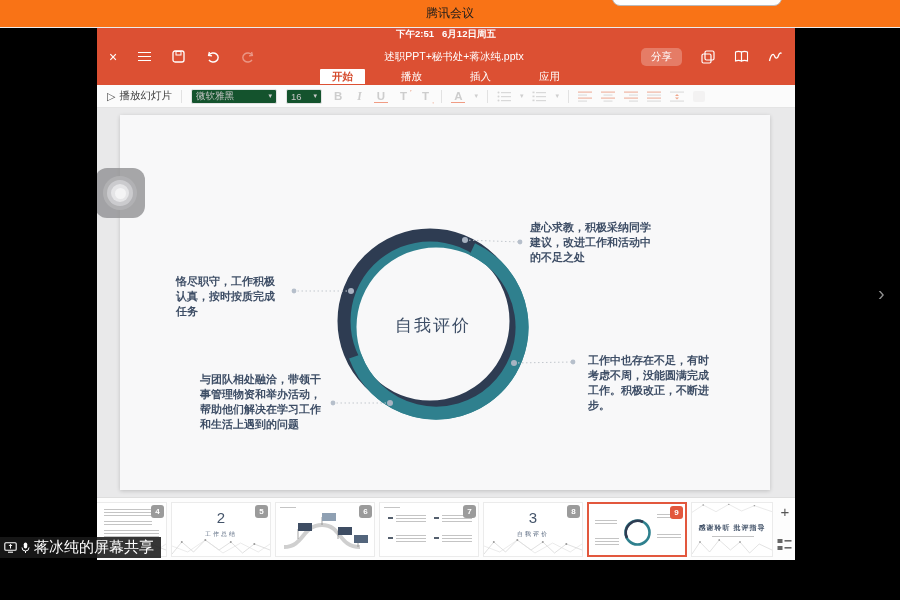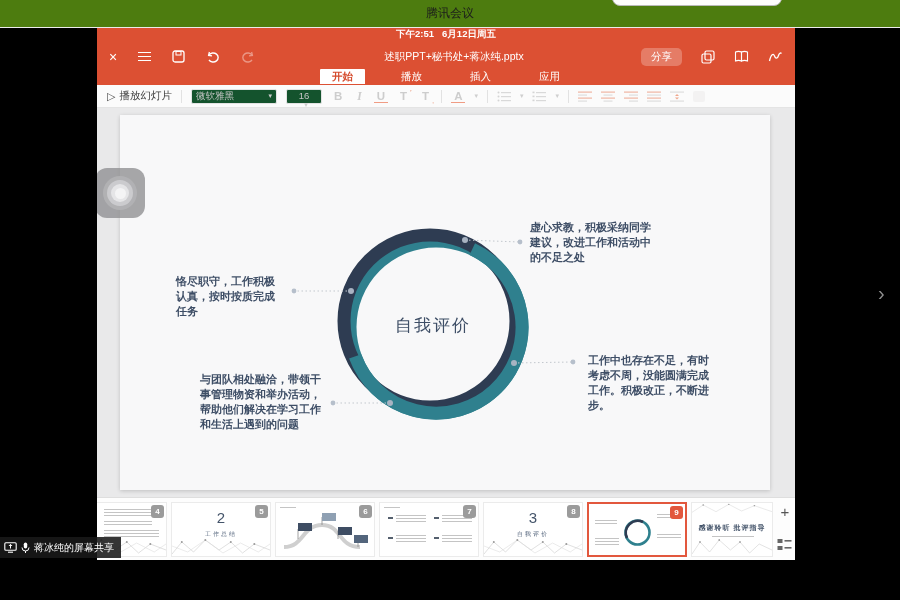--- a/index.html
+++ b/index.html
@@ -2,30 +2,30 @@
 <html><head>
 <meta charset="utf-8">
 <style>
   * { margin:0; padding:0; box-sizing:border-box; }
   html,body { width:900px; height:600px; overflow:hidden; background:#000;
               font-family:"Liberation Sans", sans-serif; }
   .stage { position:relative; width:900px; height:600px; background:#000; }
 
   
   .tm-topbar { position:absolute; left:0; top:0; width:900px; height:28px;
-               background:#4d7c0f; border-bottom:1px solid #ececec;
+               background:#f97316; border-bottom:1px solid #ececec;
                display:flex; align-items:center; justify-content:center; z-index:3; }
   .tm-title { font-size:12px; color:#1c1c1c; }
   .float-edge { position:absolute; left:612px; top:-10px; width:170px; height:16px;
                 background:#fdfdfd; border:1.5px solid #b9b9b9; border-radius:9px; z-index:4; }
   .chevron-right { position:absolute; left:878px; top:282px; font-size:20px; color:#8f8f8f; z-index:5; }
   .share-banner { position:absolute; left:0; top:537px; height:21px; z-index:6;
                   background:rgba(25,25,25,0.88); display:flex; align-items:center;
                   gap:4px; padding:0 7px 0 4px; }
-  .share-banner span { color:#fff; font-size:10px; white-space:nowrap; }
+  .share-banner span { color:#fff; font-size:15px; white-space:nowrap; }
 
   
   .ipad { position:absolute; left:97px; top:28px; width:698px; height:532px;
           background:#e9e9ea; z-index:2; overflow:hidden; }
 
   
   .statusbar { position:absolute; left:0; top:0; width:698px; height:16px; background:#dc5033;
                display:flex; align-items:center; padding:0 8px;flex-direction:column; }
   .sb-left { display:flex; gap:8px; color:#fff; font-size:9.5px; font-weight:bold; }
   .sb-right { margin-left:auto; display:flex; align-items:center; gap:5px; color:#fff; }
@@ -60,21 +60,21 @@
   
   .toolbar { position:absolute; left:0; top:57px; width:698px; height:23px; background:#fbfbfb;
              border-bottom:1px solid #e4e4e4; display:flex; align-items:center; padding:0 10px; gap:9px; }
   .play-btn { display:flex; align-items:center; gap:4px; color:#3c3c3c; font-size:10.5px; }
   .play-tri { font-size:11px; color:#444; }
   .vdiv { width:1px; height:13px; background:#e2e2e2; }
   .selbox { height:15px; border:1px solid #e3e3e3; border-radius:2px; background:#14532d;
             display:flex; align-items:center; justify-content:space-between; padding:0 4px;
             color:#c6c6c6; font-size:9.5px; }
   .selbox .caret { font-size:7px; color:#cccccc; margin-left:4px; }
-  .w-font { width:86px; } .w-size { width:36px;flex-direction:column; }
+  .w-font { width:86px; } .w-size { width:36px; }
   .tbtn { color:#cdcdcd; font-size:11.5px; font-weight:bold; position:relative; padding:0 3px; }
   .tbtn.it { font-style:italic; font-family:"Liberation Serif", serif; }
   .tbtn.u-or { border-bottom:1.5px solid #f09c84; }
   .mark { position:absolute; font-size:6px; color:#eda88e; font-weight:bold; }
   .mark.sup { top:-1px; right:-1px; } .mark.sub { bottom:-2px; right:-2px; }
   .caret-btn { font-size:7px; color:#cfcfcf; }
   .micon { display:inline-block; }
   .faded-edge { width:12px; height:11px; background:#f3f2f2; border-radius:2px; }
 
   

